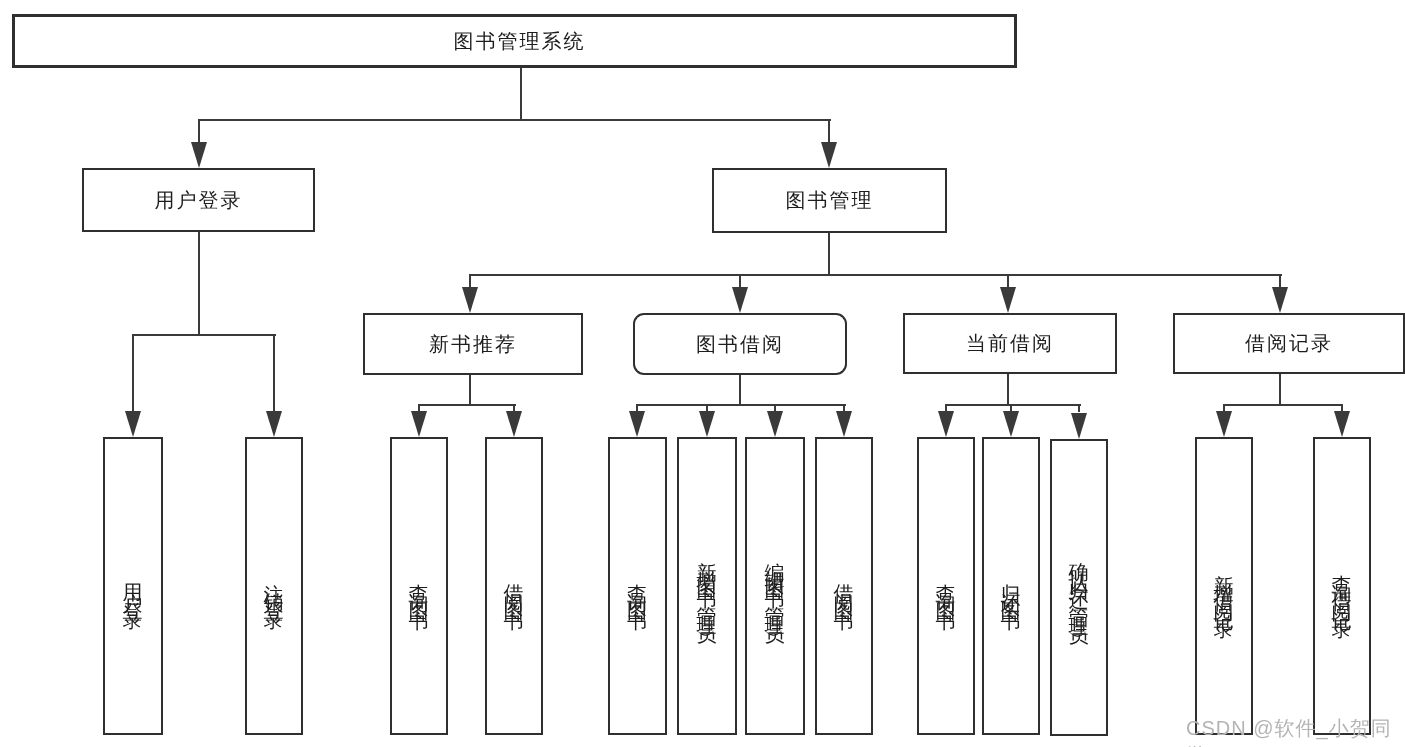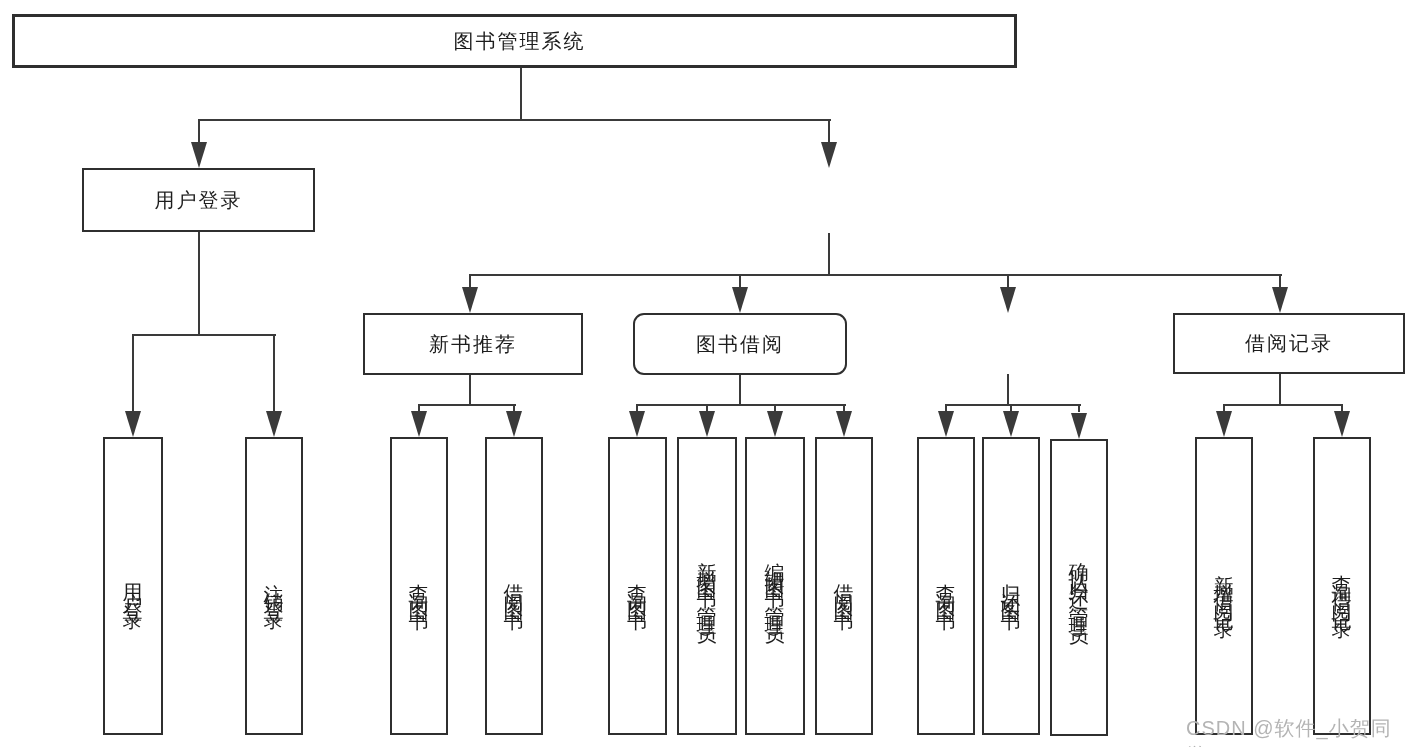--- a/index.html
+++ b/index.html
@@ -49,29 +49,35 @@
 <div class="stage">
 
   <div class="hnode rootnode" style="left:12px;top:14px;width:1005px;height:54px;padding-left:10px;">
     <span>图书管理系统</span>
   </div>
 
   <div class="hnode" style="left:82px;top:168px;width:233px;height:64px;">
     <span>用户登录</span>
   </div>
 
+  <div class="hnode" style="left:712px;top:168px;width:235px;height:65px;">
+    <span>图书管理</span>
+  </div>
 
   <div class="hnode" style="left:363px;top:313px;width:220px;height:62px;">
     <span>新书推荐</span>
   </div>
 
   <div class="hnode" style="left:633px;top:313px;width:214px;height:62px;border-radius:11px;">
     <span>图书借阅</span>
   </div>
 
+  <div class="hnode" style="left:903px;top:313px;width:214px;height:61px;">
+    <span>当前借阅</span>
+  </div>
 
   <div class="hnode" style="left:1173px;top:313px;width:232px;height:61px;">
     <span>借阅记录</span>
   </div>
 
   <div class="vnode" style="left:103px;top:437px;width:60px;height:298px;">
     <span>用户登录</span>
   </div>
   <div class="vnode" style="left:245px;top:437px;width:58px;height:298px;">
     <span>注销登录</span>

